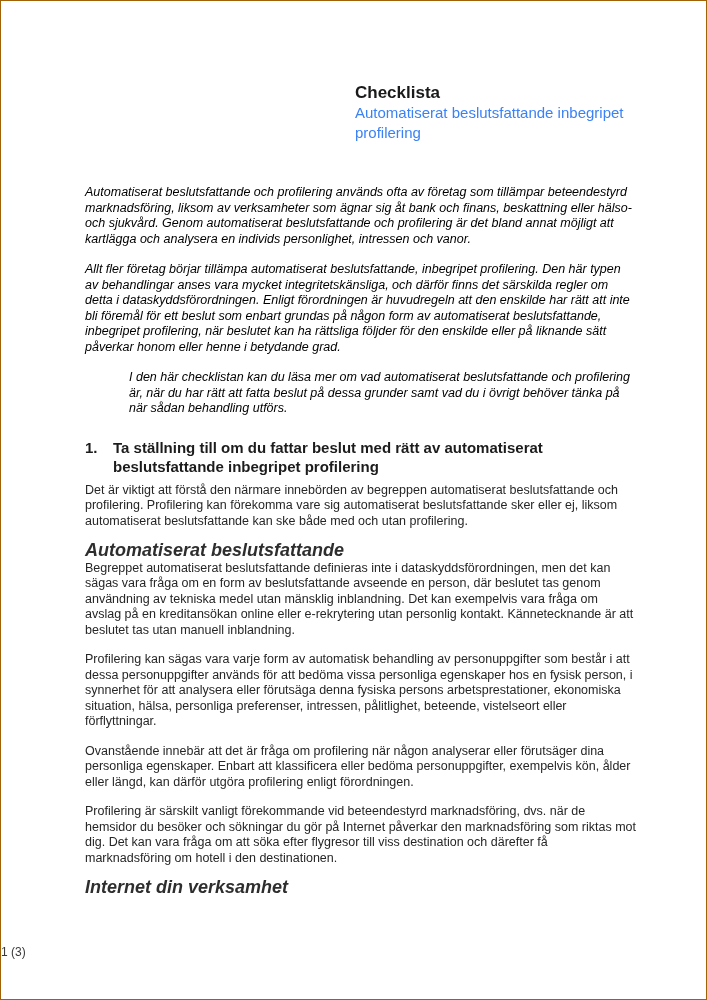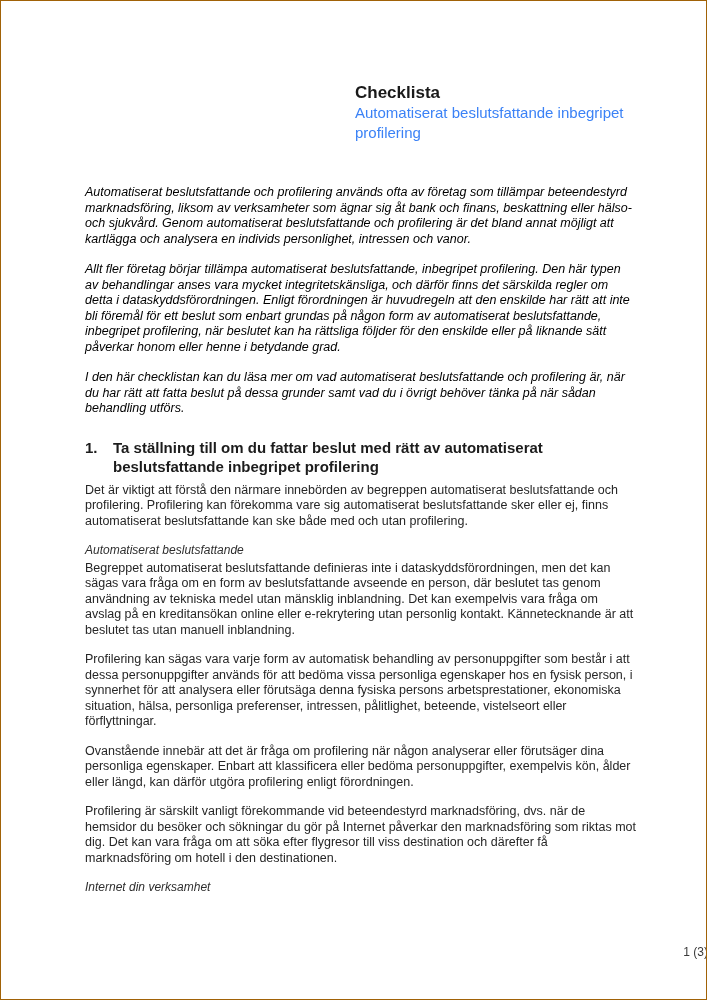--- a/index.html
+++ b/index.html
@@ -43,21 +43,21 @@
     top: 184px;
     width: 552px;
   }
   .intro-para {
     font-size: 12.5px;
     font-style: italic;
     line-height: 15.5px;
     color: #000000;
     margin-bottom: 15px;
   }
-  .intro-para:nth-of-type(3) { margin-bottom: 0; }
+  .intro-para:nth-of-type(3) { margin-bottom: 0; margin-left: 44px; }
 
   .section-heading {
     display: flex;
     margin-top: 21px;
     margin-bottom: 7px;
     font-size: 15px;
     font-weight: bold;
     line-height: 19px;
     color: #1c1c1c;
   }
@@ -69,36 +69,36 @@
     max-width: 470px;
   }
 
   .body-para {
     font-size: 12.5px;
     line-height: 15.5px;
     color: #262626;
     margin-bottom: 14px;
   }
   .sub-heading {
-    font-size: 12px;
+    font-size: 18px;
     font-style: italic;
-    font-weight: normal;
+    font-weight: bold;
     line-height: 15.5px;
     color: #2e2e2e;
     margin-top: 8px;
     margin-bottom: 2px;
   }
 
   
   .page-footer {
     position: absolute;
     left: 0;
     top: 941px;
     width: 707px;
-    text-align: right;
+    text-align: left;
   }
   .page-number {
     font-size: 12px;
     color: #3a3a3a;
   }
 </style>
 </head>
 <body>
 
 <div class="page">
@@ -112,21 +112,21 @@
 
     <p class="intro-para">Automatiserat beslutsfattande och profilering används ofta av företag som tillämpar beteendestyrd marknadsföring, liksom av verksamheter som ägnar sig åt bank och finans, beskattning eller hälso- och sjukvård. Genom automatiserat beslutsfattande och profilering är det bland annat möjligt att kartlägga och analysera en individs personlighet, intressen och vanor.</p>
     <p class="intro-para">Allt fler företag börjar tillämpa automatiserat beslutsfattande, inbegripet profilering. Den här typen av behandlingar anses vara mycket integritetskänsliga, och därför finns det särskilda regler om detta i dataskyddsförordningen. Enligt förordningen är huvudregeln att den enskilde har rätt att inte bli föremål för ett beslut som enbart grundas på någon form av automatiserat beslutsfattande, inbegripet profilering, när beslutet kan ha rättsliga följder för den enskilde eller på liknande sätt påverkar honom eller henne i betydande grad.</p>
     <p class="intro-para">I den här checklistan kan du läsa mer om vad automatiserat beslutsfattande och profilering är, när du har rätt att fatta beslut på dessa grunder samt vad du i övrigt behöver tänka på när sådan behandling utförs.</p>
 
     <h1 class="section-heading">
       <span class="sec-num">1.</span>
       <span class="sec-title">Ta ställning till om du fattar beslut med rätt av automatiserat beslutsfattande inbegripet profilering</span>
     </h1>
 
-    <p class="body-para">Det är viktigt att förstå den närmare innebörden av begreppen automatiserat beslutsfattande och profilering. Profilering kan förekomma vare sig automatiserat beslutsfattande sker eller ej, finns automatiserat beslutsfattande kan ske både med och utan profilering.</p>
+    <p class="body-para">Det är viktigt att förstå den närmare innebörden av begreppen automatiserat beslutsfattande och profilering. Profilering kan förekomma vare sig automatiserat beslutsfattande sker eller ej, liksom automatiserat beslutsfattande kan ske både med och utan profilering.</p>
 
     <h2 class="sub-heading">Automatiserat beslutsfattande</h2>
     <p class="body-para">Begreppet automatiserat beslutsfattande definieras inte i dataskyddsförordningen, men det kan sägas vara fråga om en form av beslutsfattande avseende en person, där beslutet tas genom användning av tekniska medel utan mänsklig inblandning. Det kan exempelvis vara fråga om avslag på en kreditansökan online eller e-rekrytering utan personlig kontakt. Kännetecknande är att beslutet tas utan manuell inblandning.</p>
 
     <p class="body-para">Profilering kan sägas vara varje form av automatisk behandling av personuppgifter som består i att dessa personuppgifter används för att bedöma vissa personliga egenskaper hos en fysisk person, i synnerhet för att analysera eller förutsäga denna fysiska persons arbetsprestationer, ekonomiska situation, hälsa, personliga preferenser, intressen, pålitlighet, beteende, vistelseort eller förflyttningar.</p>
     <p class="body-para">Ovanstående innebär att det är fråga om profilering när någon analyserar eller förutsäger dina personliga egenskaper. Enbart att klassificera eller bedöma personuppgifter, exempelvis kön, ålder eller längd, kan därför utgöra profilering enligt förordningen.</p>
     <p class="body-para">Profilering är särskilt vanligt förekommande vid beteendestyrd marknadsföring, dvs. när de hemsidor du besöker och sökningar du gör på Internet påverkar den marknadsföring som riktas mot dig. Det kan vara fråga om att söka efter flygresor till viss destination och därefter få marknadsföring om hotell i den destinationen.</p>
 
     <h2 class="sub-heading">Internet din verksamhet</h2>
 

